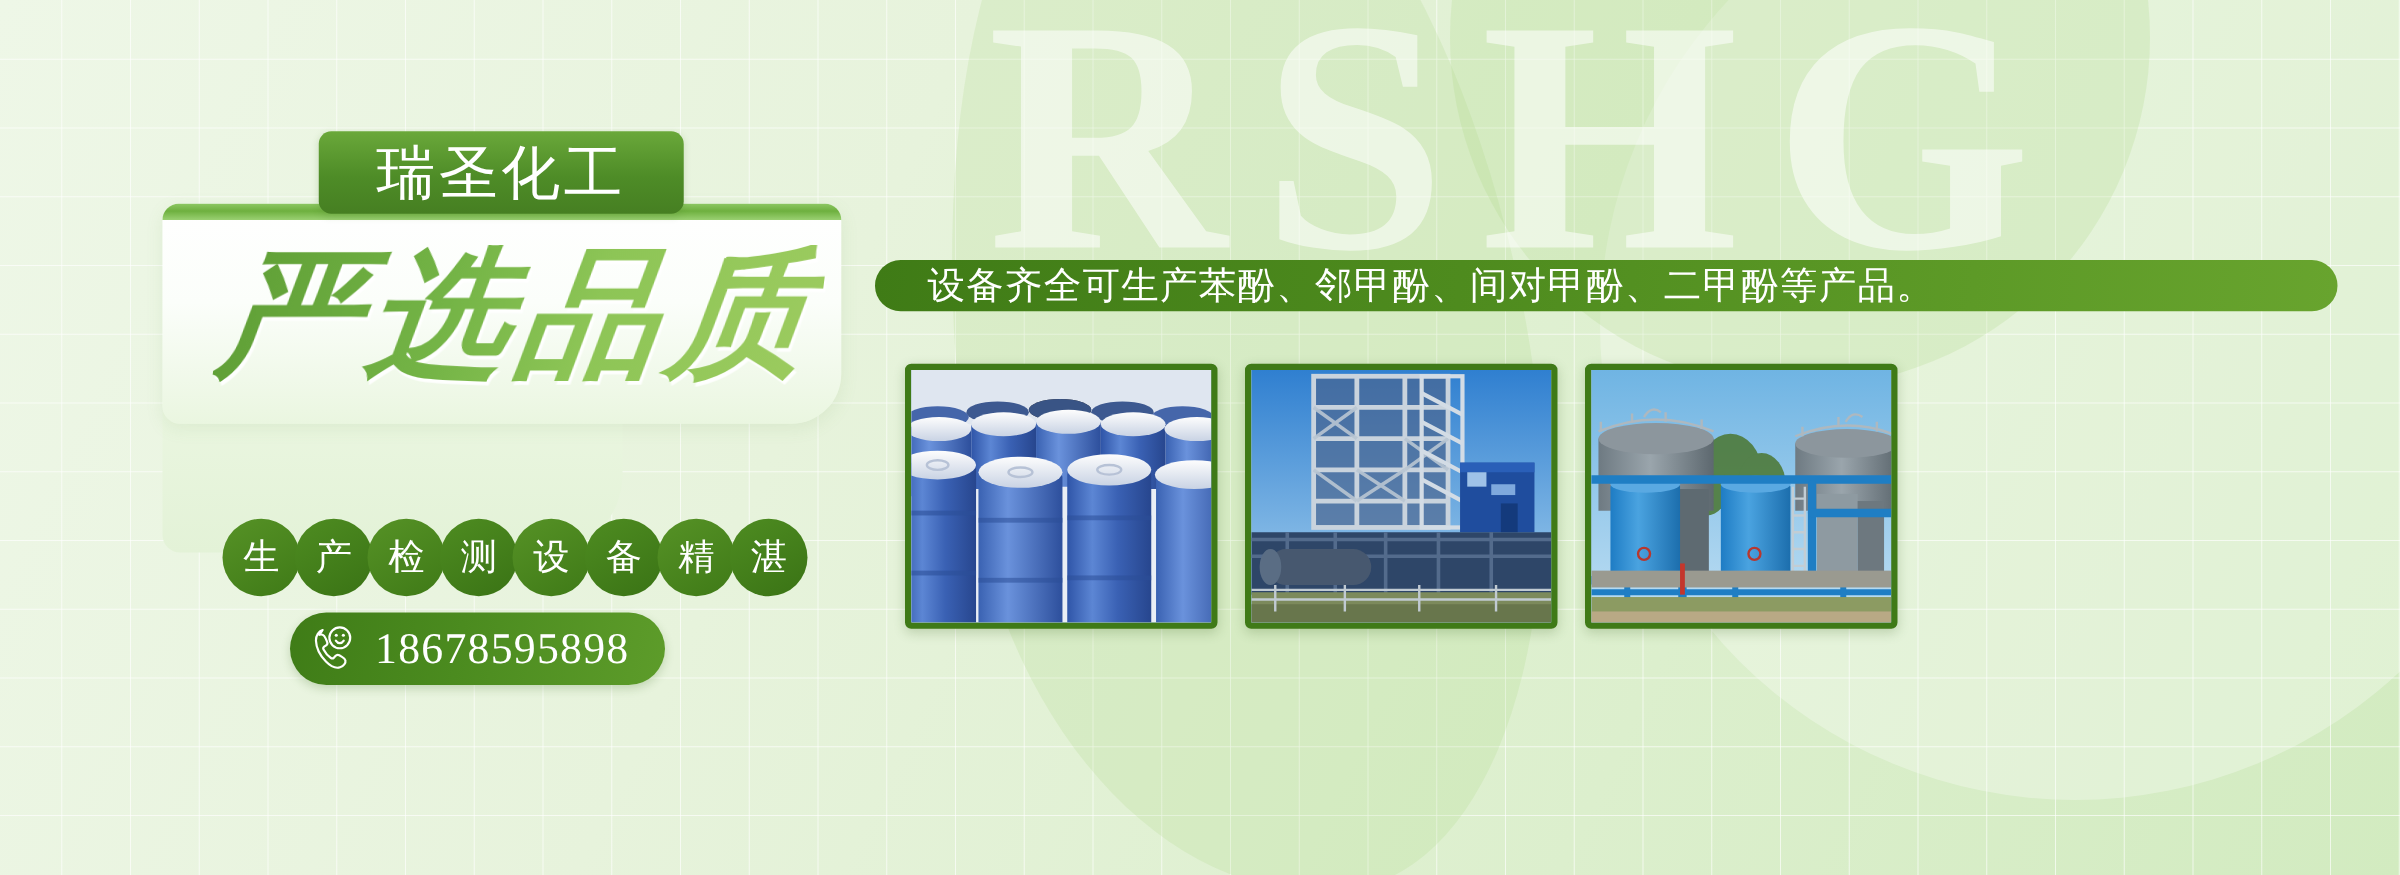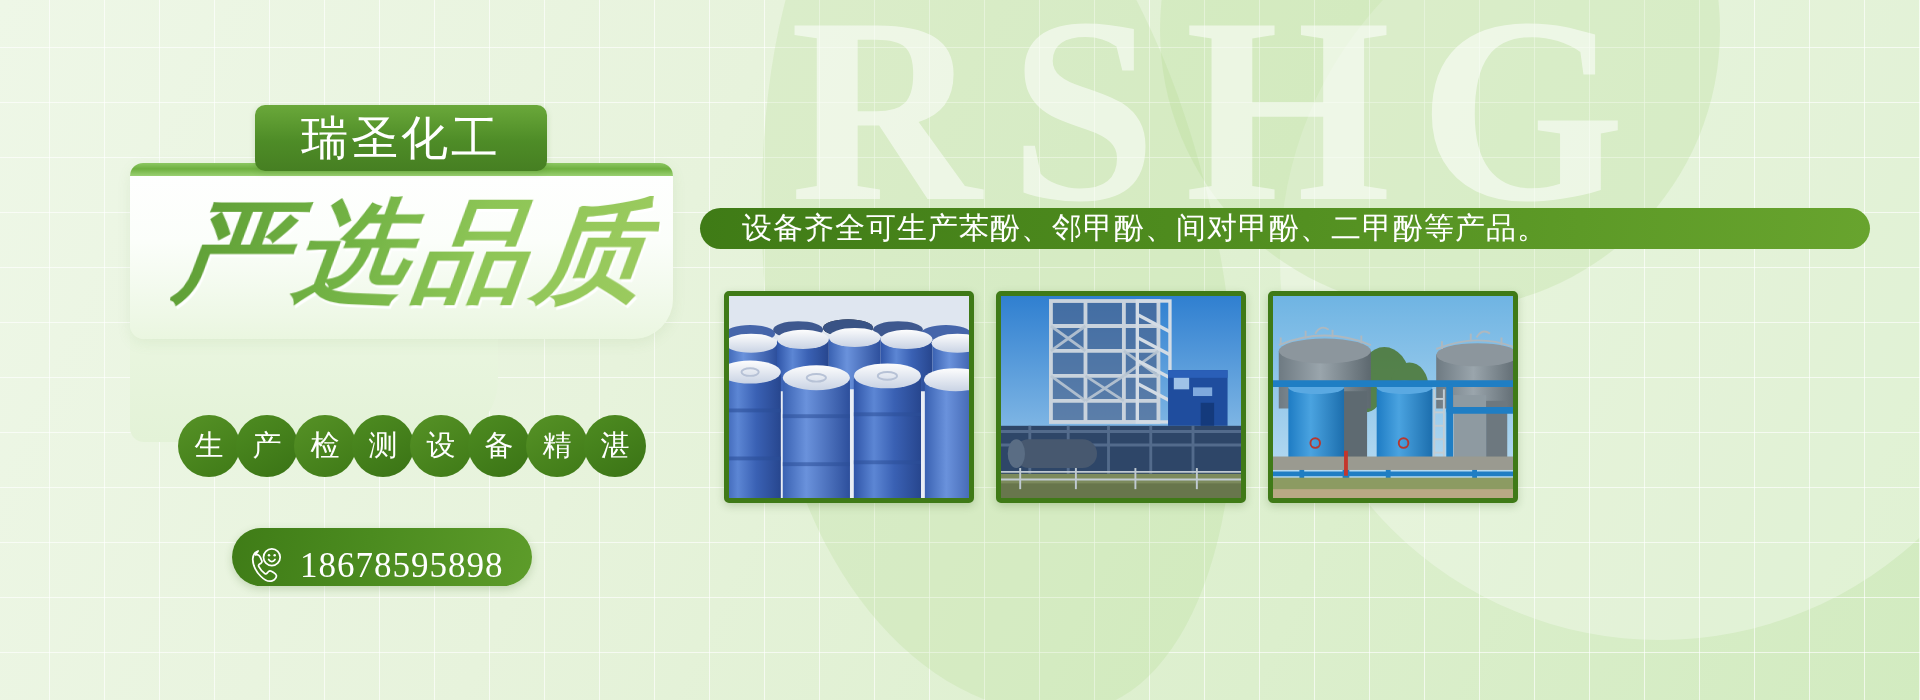--- a/index.html
+++ b/index.html
@@ -139,26 +139,26 @@
     color:#ffffff;
     font-size:29px;
     font-weight:400;
     flex:0 0 auto;
   }
   .kw:nth-child(odd){ background:linear-gradient(150deg,#569226 0%,#3f7a17 100%); }
   .kw:nth-child(even){ background:linear-gradient(150deg,#4e8c21 0%,#3a7315 100%); }
 
   .phone-pill {
     position:absolute;
-    left:232px; top:528px;
+    left:232px; top:490px;
     height:58px;
     padding:0 28px 0 14px;
     border-radius:29px;
     background:linear-gradient(100deg,#3f7c17 0%,#4b8b1f 45%,#5d9c2a 100%);
-    display:flex; align-items:flex-end;
+    display:flex; align-items:center;
     z-index:7;
     box-shadow:0 3px 8px rgba(60,110,30,.22);
   }
   .phone-icon { width:40px; height:40px; flex:0 0 auto; margin-right:14px; }
   .phone-num {
     color:#ffffff;
     font-size:35px;
     letter-spacing:1px;
     font-family:"Liberation Serif","DejaVu Serif",serif;
   }

